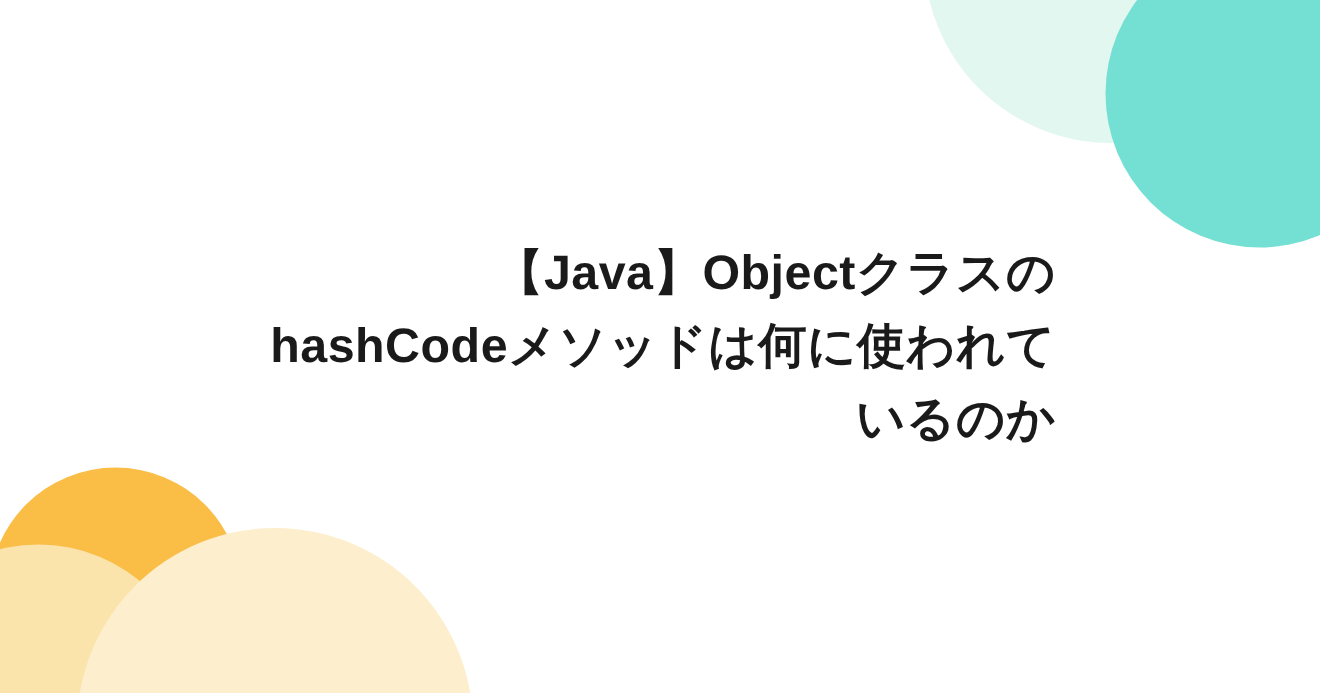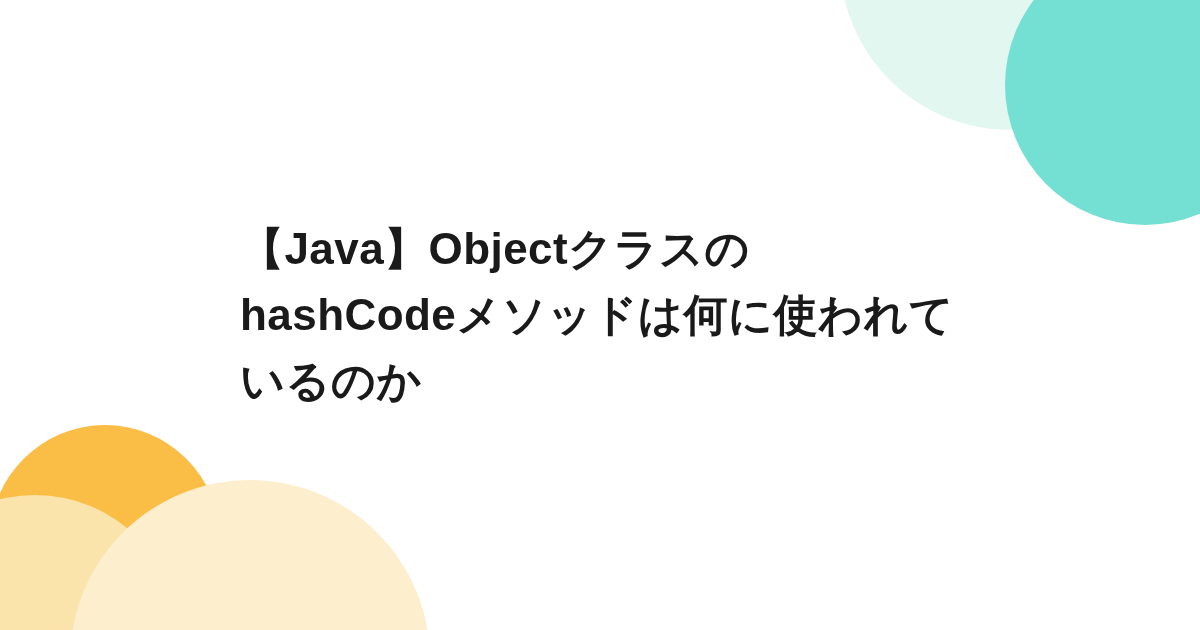--- a/index.html
+++ b/index.html
@@ -42,21 +42,21 @@
     height: 630px;
     display: flex;
     align-items: center;
     justify-content: center;
     padding: 0 120px;
     box-sizing: border-box;
   }
   .title {
     margin: 0;
     width: 720px;
-    text-align: left;
+    text-align: right;
     color: #1a1a1a;
     font-size: 44px;
     line-height: 1.5;
     font-weight: 700;
     letter-spacing: 0.01em;
     word-break: break-word;
   }
 </style>
 </head>
 <body>

